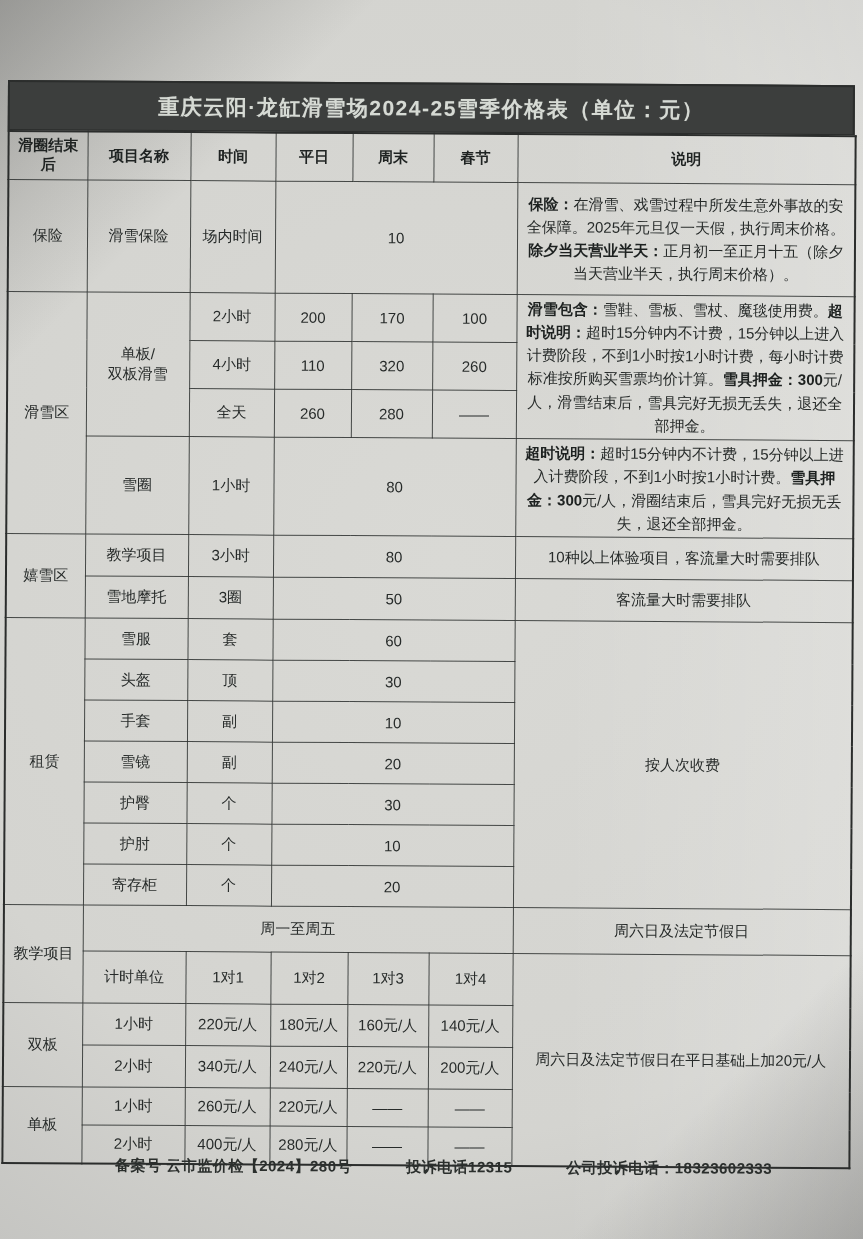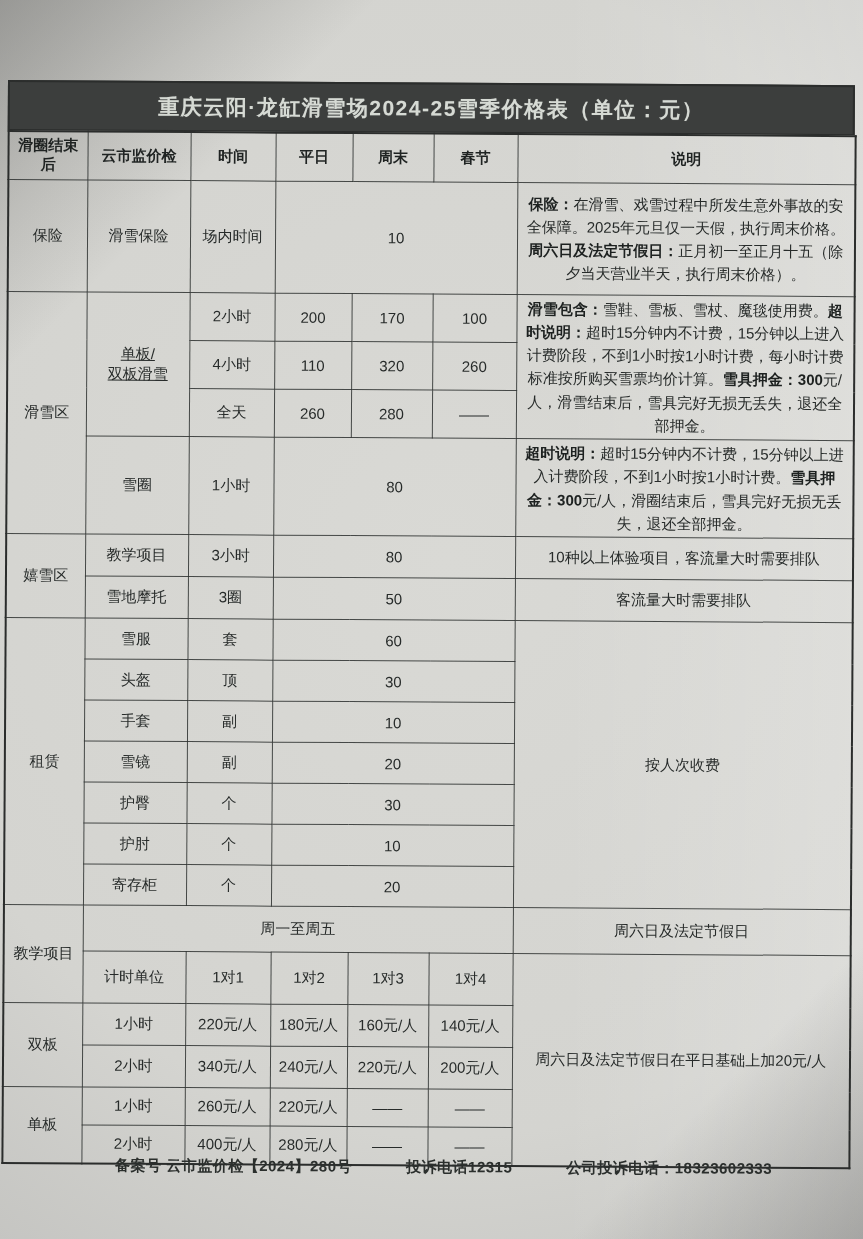--- a/index.html
+++ b/index.html
@@ -38,21 +38,21 @@
     overflow:hidden;
   }
   table.price th { font-weight:bold; font-size:15px; color:#1f2322; }
   .cat  { font-weight:bold; font-size:15.5px; color:#1f2322; }
   .note {
     text-align:left; padding:6px 10px 6px 9px;
     font-size:14px; line-height:1.55; color:#2a2e2d;
   }
   .bseg { font-weight:bold; color:#1d2120; }
   .bold { font-weight:bold; color:#1d2120; }
-  .prewrap { white-space:pre-line; line-height:1.35;text-decoration:underline; }
+  .prewrap { white-space:pre-line; line-height:1.35; }
   .footer {
     position:absolute; left:8px; top:1158px; width:847px;
     display:flex; align-items:baseline;
     padding-left:107px; box-sizing:border-box; gap:54px;
     font-size:15px; font-weight:bold; color:#2b2f2d; letter-spacing:0.5px;
     transform:rotate(0.3deg);
   }
 </style>
 </head>
 <body>
@@ -69,34 +69,34 @@
           <col style="width:85px">
         <col style="width:77px">
           <col style="width:81px">
           <col style="width:84px">
         <col style="width:338px">
       </colgroup>
 
       <tbody>
           <tr style="height:48px">
         <th>滑圈结束后</th>
-        <th>云市监价检</th>
+        <th>项目名称</th>
         <th>时间</th>
         <th>平日</th>
         <th>周末</th>
         <th>春节</th>
         <th>说明</th>
       </tr>
 
       <tr style="height:112px">
         <td class="cat">保险</td>
         <td>滑雪保险</td>
         <td>场内时间</td>
         <td colspan="3">10</td>
-        <td class="note"><span class="bseg">保险：</span><span>在滑雪、戏雪过程中所发生意外事故的安全保障。2025年元旦仅一天假，执行周末价格。</span><span class="bseg">周六日及法定节假日：</span><span>正月初一至正月十五（除夕当天营业半天，执行周末价格）。</span></td>
+        <td class="note"><span class="bseg">保险：</span><span>在滑雪、戏雪过程中所发生意外事故的安全保障。2025年元旦仅一天假，执行周末价格。</span><span class="bseg">除夕当天营业半天：</span><span>正月初一至正月十五（除夕当天营业半天，执行周末价格）。</span></td>
       </tr>
 
       <tr style="height:45px">
         <td rowspan="4" class="cat">滑雪区</td>
         <td rowspan="3" class="prewrap">单板/
 双板滑雪</td>
         <td>2小时</td>
         <td>200</td>
         <td>170</td>
         <td>100</td>

